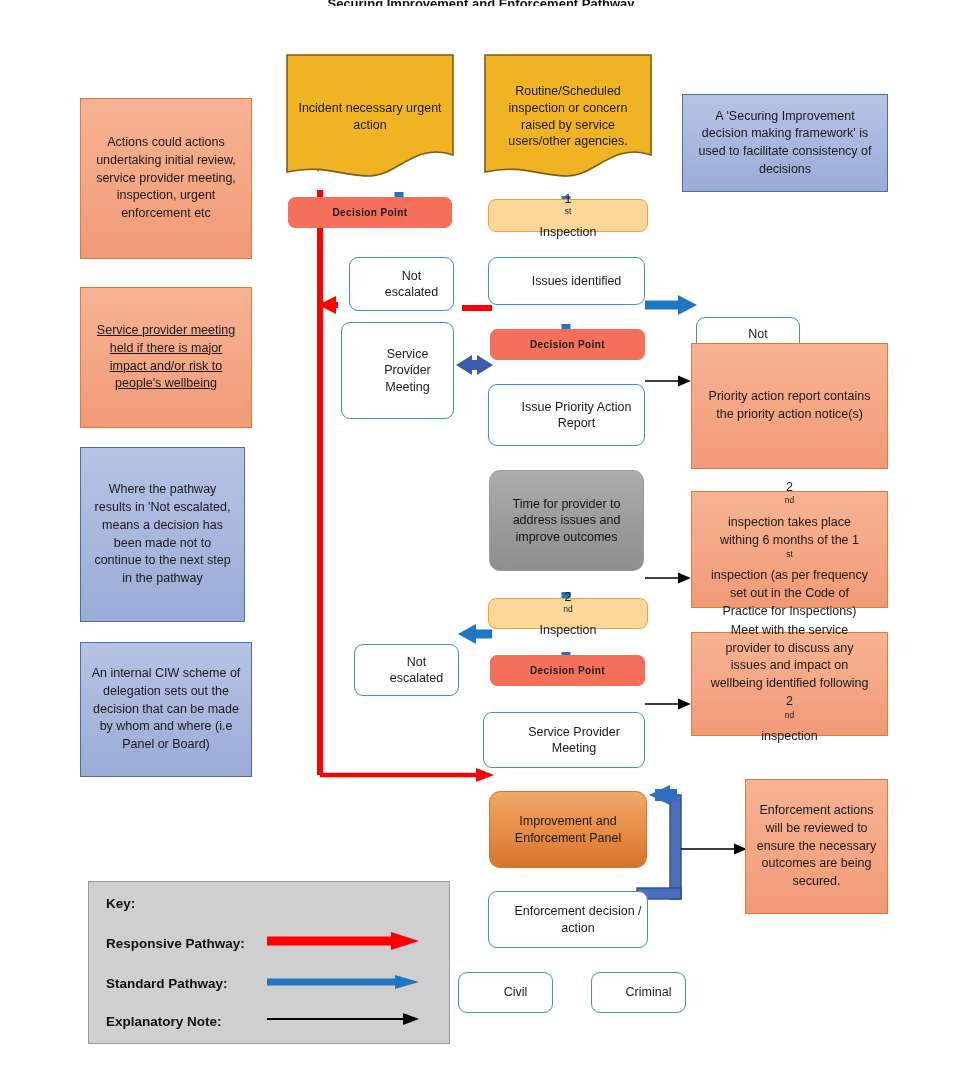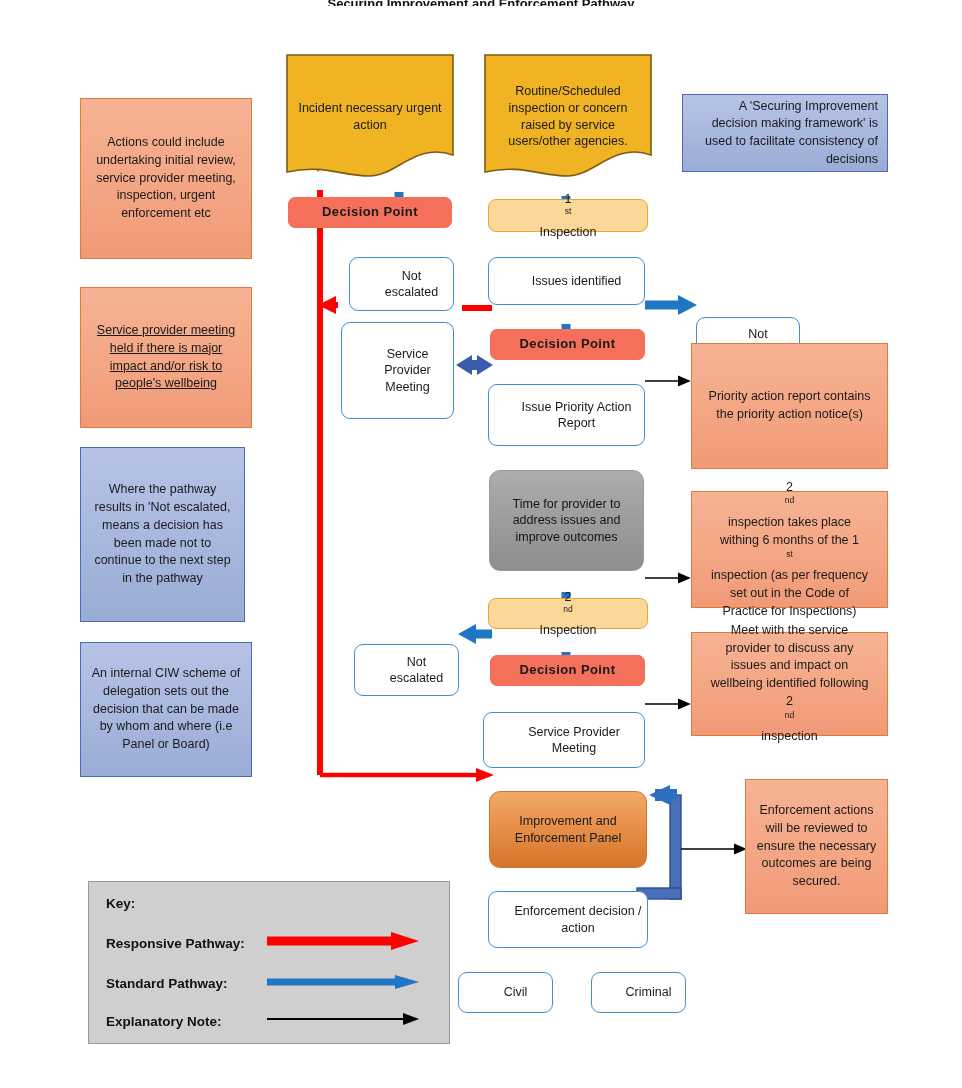--- a/index.html
+++ b/index.html
@@ -34,21 +34,21 @@
     border:1.6px solid #3f8fd0;
     border-radius:9px;
     padding-left:20px;
   }
   
   .decision{
     background:#f4705a;
     border:1px solid #f4705a;
     border-radius:7px;
     font-weight:bold;
-    font-size:13px;
+    font-size:10px;
     letter-spacing:.4px;
   }
   
   .inspection{
     background:#fbd89a;
     border:1.4px solid #e8a735;
     border-radius:8px;
     font-size:12.5px;
   }
   
@@ -349,36 +349,36 @@
 
   <div class="node proc" style="left:458px;top:936px;width:95px;height:41px;">
     <span>Civil</span>
   </div>
 
   <div class="node proc" style="left:591px;top:936px;width:95px;height:41px;">
     <span>Criminal</span>
   </div>
 
   <div class="note note-orange" style="left:80px;top:98px;width:172px;height:161px;">
-    <span>Actions could include undertaking initial review, service provider meeting, inspection, urgent enforcement etc</span>
+    <span>Actions could actions undertaking initial review, service provider meeting, inspection, urgent enforcement etc</span>
   </div>
 
   <div class="note note-orange" style="left:80px;top:287px;width:172px;height:141px;text-decoration:underline;">
     <span>Service provider meeting held if there is major impact and/or risk to people's wellbeing</span>
   </div>
 
   <div class="note note-blue" style="left:80px;top:447px;width:165px;height:175px;">
     <span>Where the pathway results in 'Not escalated, means a decision has been made not to continue to the next step in the pathway</span>
   </div>
 
   <div class="note note-blue" style="left:80px;top:642px;width:172px;height:135px;">
     <span>An internal CIW scheme of delegation sets out the decision that can be made by whom and where (i.e Panel or Board)</span>
   </div>
 
-  <div class="note note-blue" style="left:682px;top:94px;width:206px;height:78px;text-align:right;">
+  <div class="note note-blue" style="left:682px;top:94px;width:206px;height:98px;">
     <span>A 'Securing Improvement decision making framework' is used to facilitate consistency of decisions</span>
   </div>
 
   <div class="note note-orange" style="left:691px;top:343px;width:197px;height:126px;">
     <span>Priority action report contains the priority action notice(s)</span>
   </div>
 
   <div class="note note-orange" style="left:691px;top:491px;width:197px;height:117px;">
     <span><span>2</span><sup>nd</sup><span> inspection takes place withing 6 months of the 1</span><sup>st</sup><span> inspection (as per frequency set out in the Code of Practice for Inspections)</span></span>
   </div>

